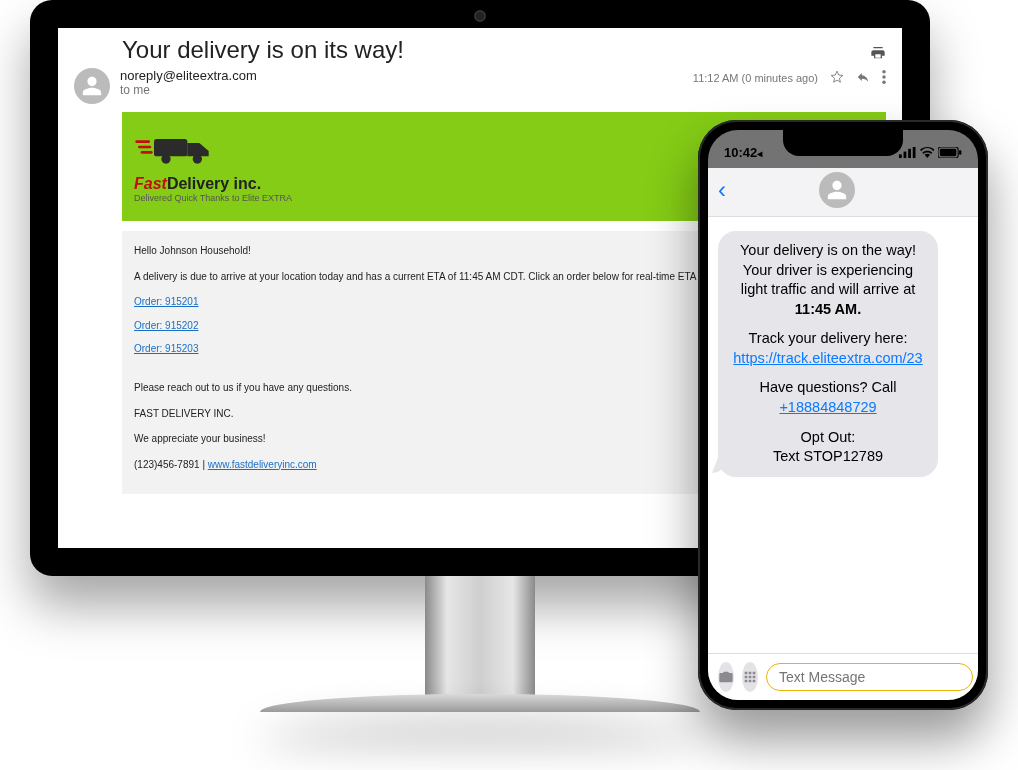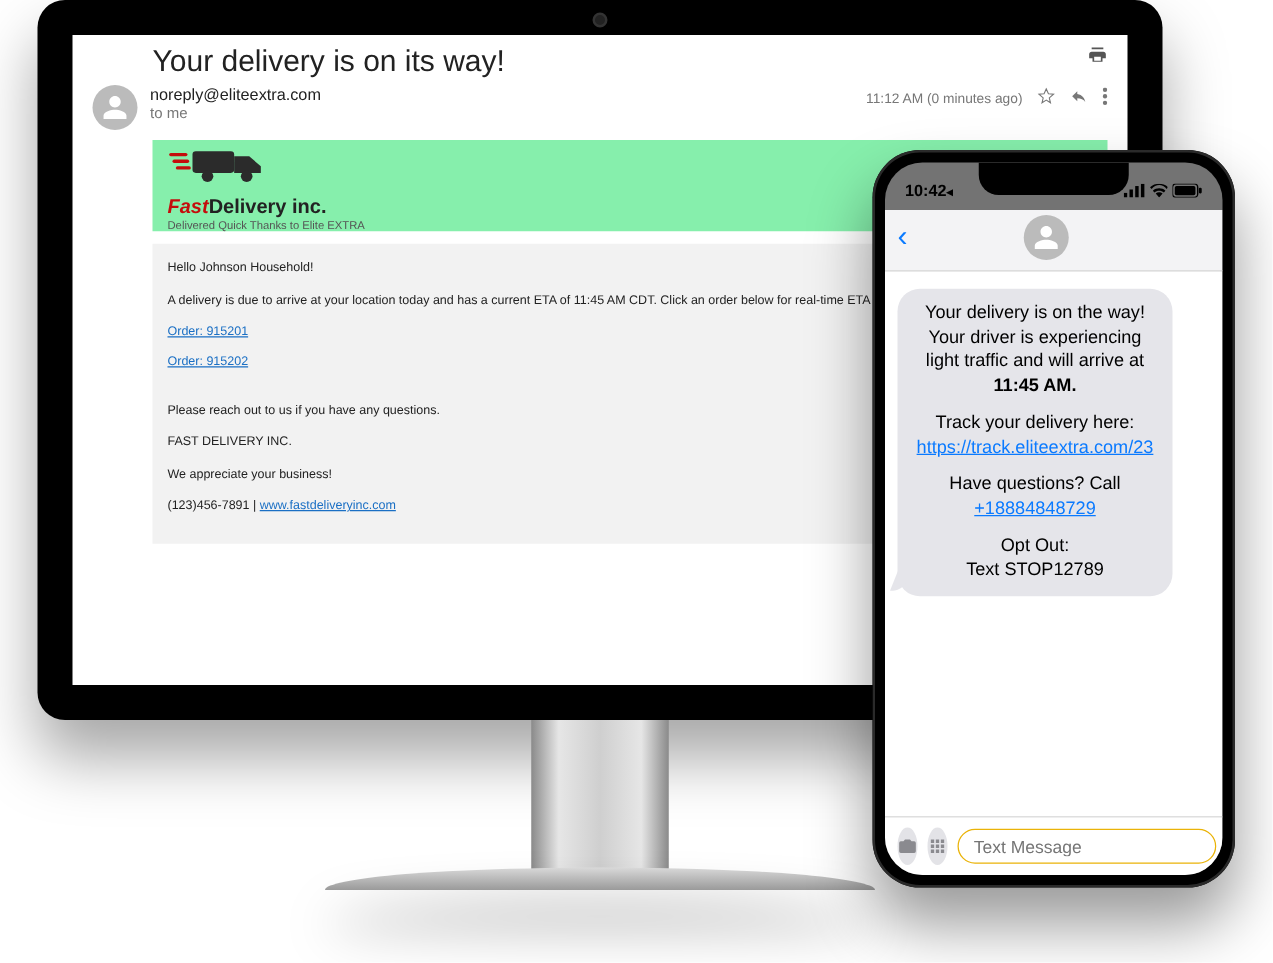--- a/index.html
+++ b/index.html
@@ -36,41 +36,41 @@
   }
   .monitor-stand-base {
     width: 440px; height: 18px; margin: -2px auto 0;
     background: linear-gradient(180deg,#d9d9d9,#9a9a9a);
     border-radius: 50% / 100% 100% 0 0;
     box-shadow: 0 30px 40px rgba(0,0,0,.35);
   }
 
   
   .email-header {
-    display:flex; align-items:flex-start; padding: 8px 16px 4px 16px;
+    display:flex; align-items:flex-end; padding: 8px 16px 4px 16px;
   }
   .email-subject { font-size: 24px; font-weight: 400; margin-left: 48px; flex:1; }
   .print-icon svg { width:16px; height:16px; fill:#555; }
 
   .email-senderline {
     display:flex; align-items:flex-start; padding: 0 16px 8px 16px; gap:10px;
   }
   .avatar-circle {
     width:36px;height:36px;border-radius:50%;background:#bbb;display:flex;align-items:center;justify-content:center;
   }
   .avatar-circle svg{ width:22px;height:22px;fill:#fff;}
   .sender-block { flex:1; font-size:13px; }
   .sender-to { color:#777; font-size:12px; }
   .meta-block { font-size:11px; color:#777; display:flex; align-items:center; gap:12px; margin-top:2px;}
   .meta-block svg{ width:14px;height:14px;fill:#777;}
   .meta-block .dots svg{ width:4px; }
 
   .email-body { padding: 0 16px 10px 64px; }
   .brand-banner {
-    background:#86efac; padding:0 12px; margin: 0 0 10px -0px;
+    background:#84cc16; padding:18px 12px; margin: 0 0 10px -0px;
   }
   .brand-row { display:flex; align-items:center; gap:6px;}
   .truck-svg svg{ width:80px;height:42px; }
   .brand-name { font-size:16px; font-weight:bold; }
   .brand-name .fast{ color:#c40d0d; font-style:italic;}
   .brand-name .rest{ color:#222; }
   .brand-tag { font-size:9px; color:#555; margin-left:0px; }
 
   .body-block { background:#f2f2f2; padding:12px; font-size:10px; line-height:1.55; }
   .body-block p { margin-bottom:10px; }
@@ -201,20 +201,21 @@
             <span class="fast">Fast</span><span class="rest">Delivery inc.</span>
           </div>
           <div class="brand-tag">Delivered Quick Thanks to Elite EXTRA</div>
         </div>
 
         <div class="body-block">
           <p>Hello Johnson Household!</p>
           <p>A delivery is due to arrive at your location today and has a current ETA of 11:45 AM CDT. Click an order below for real-time ETA Updates:</p>
           <a class="order-link" href="#">Order: 915201</a>
           <a class="order-link" href="#">Order: 915202</a>
+          <a class="order-link" href="#">Order: 915203</a>
           <br>
           <p>Please reach out to us if you have any questions.</p>
           <p>FAST DELIVERY INC.</p>
           <p>We appreciate your business!</p>
           <p>
             <span>(123)456-7891 | </span><a href="#" class="site-link">www.fastdeliveryinc.com</a>
           </p>
         </div>
       </div>
 

